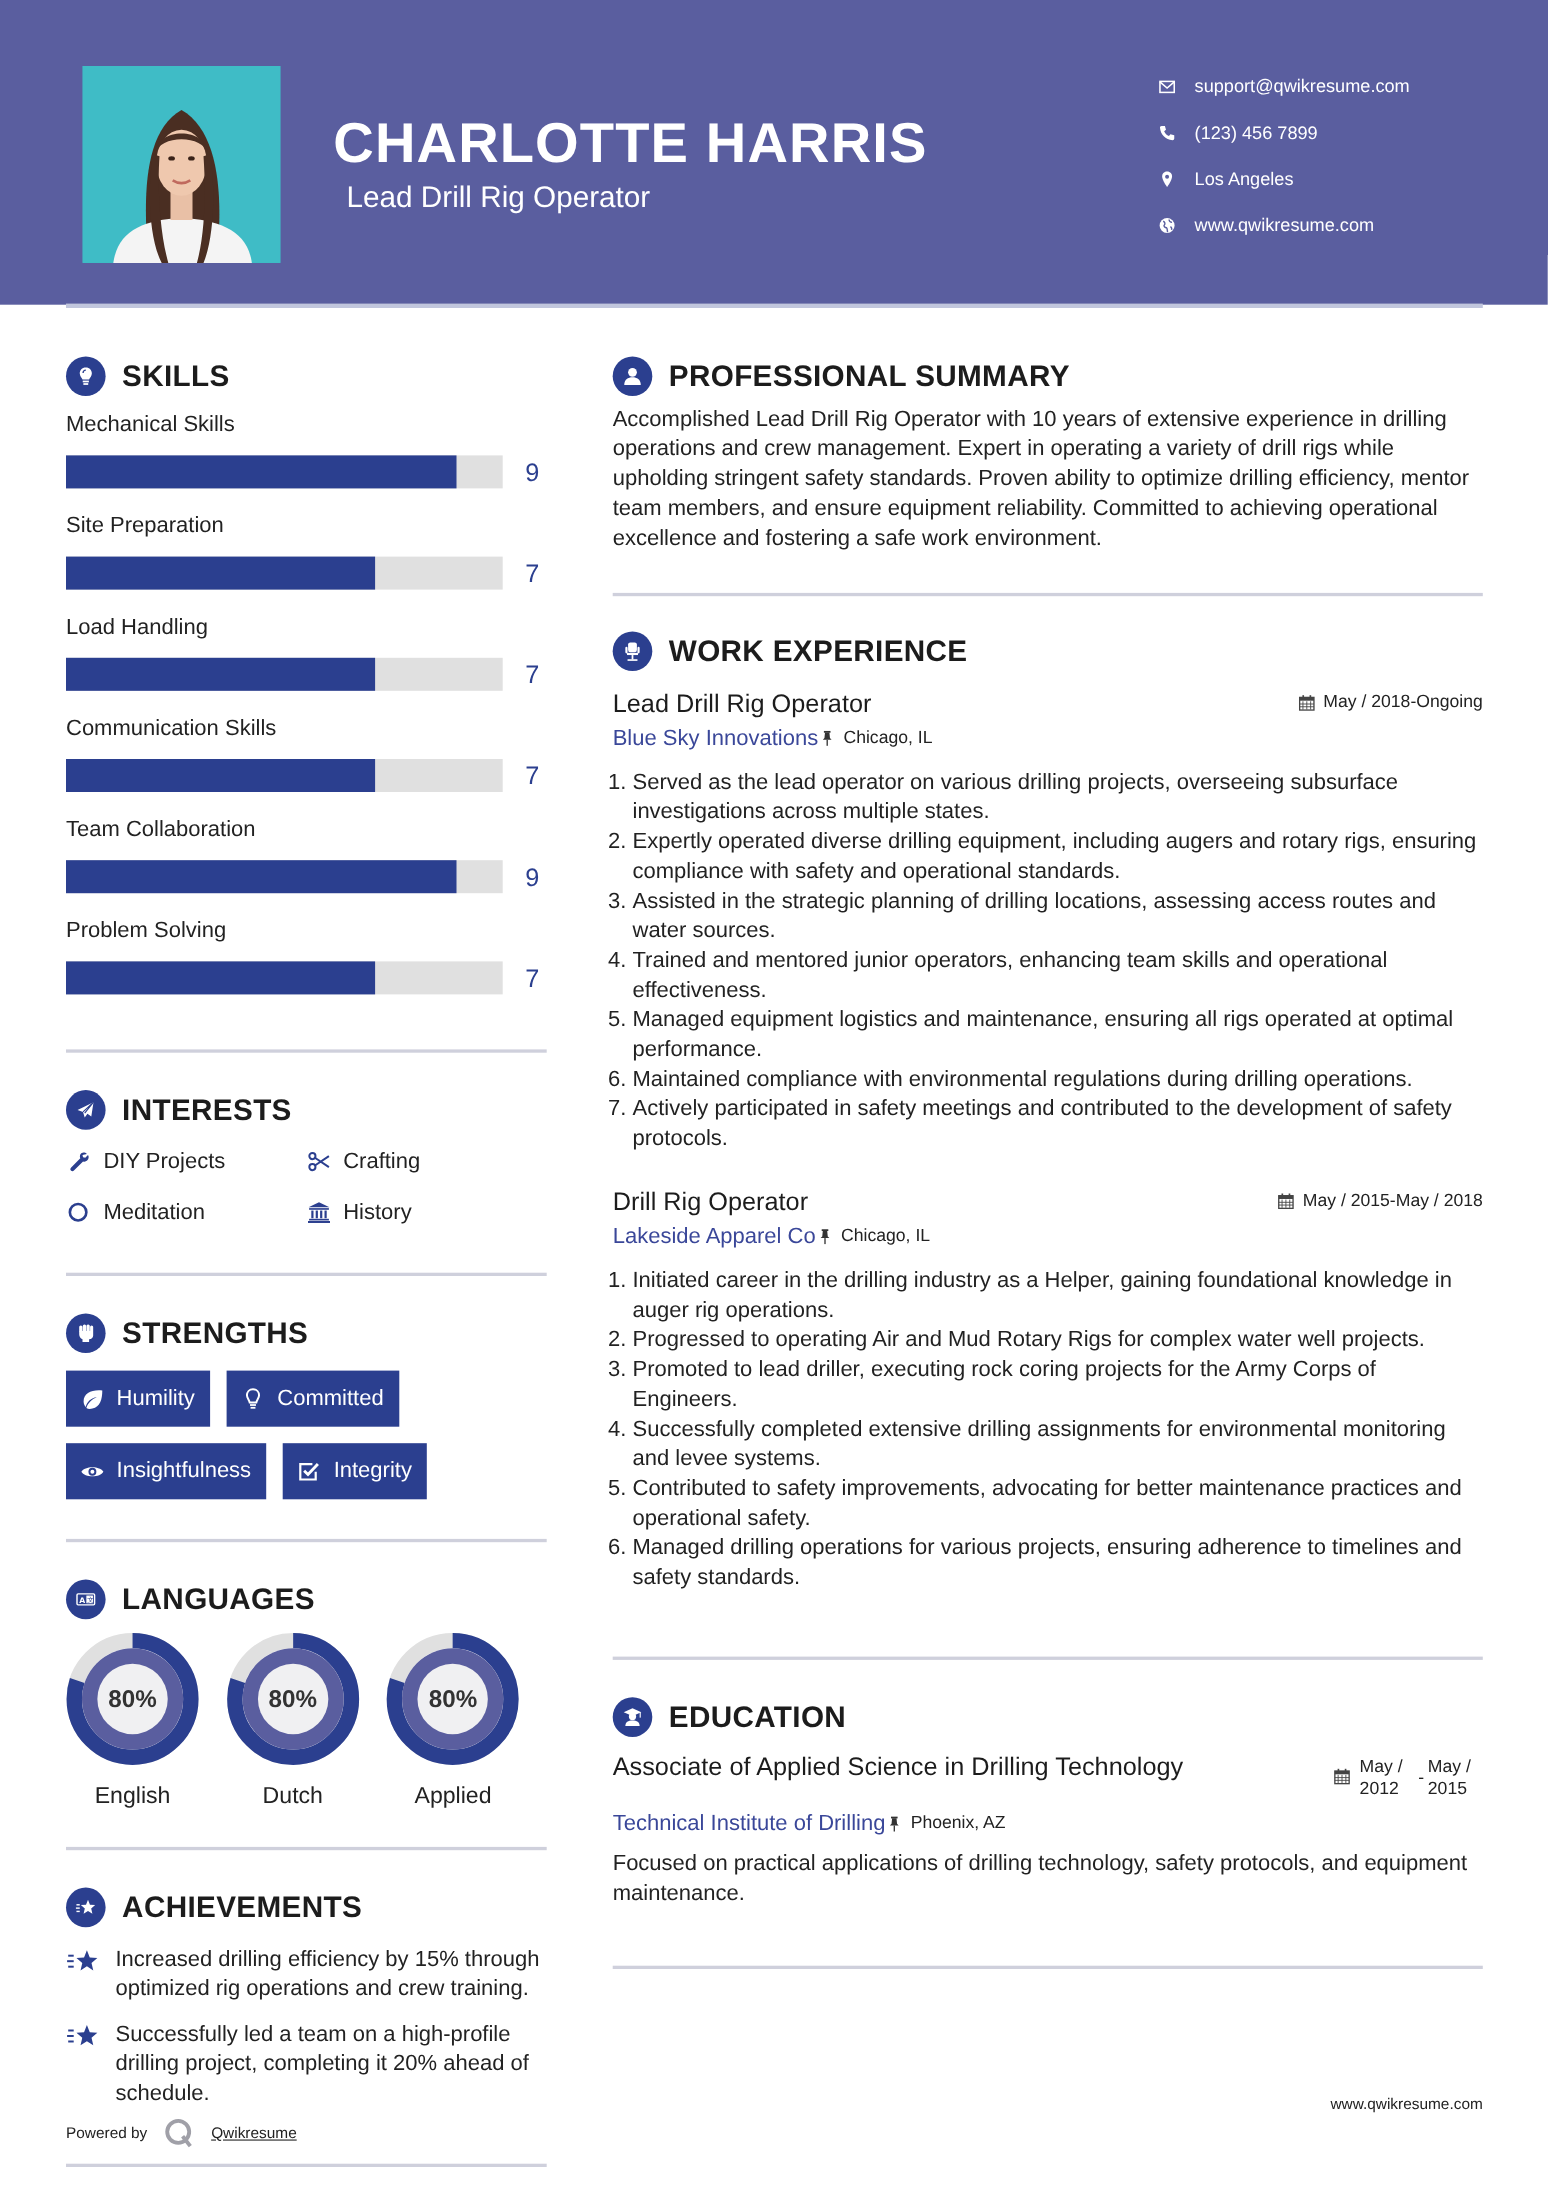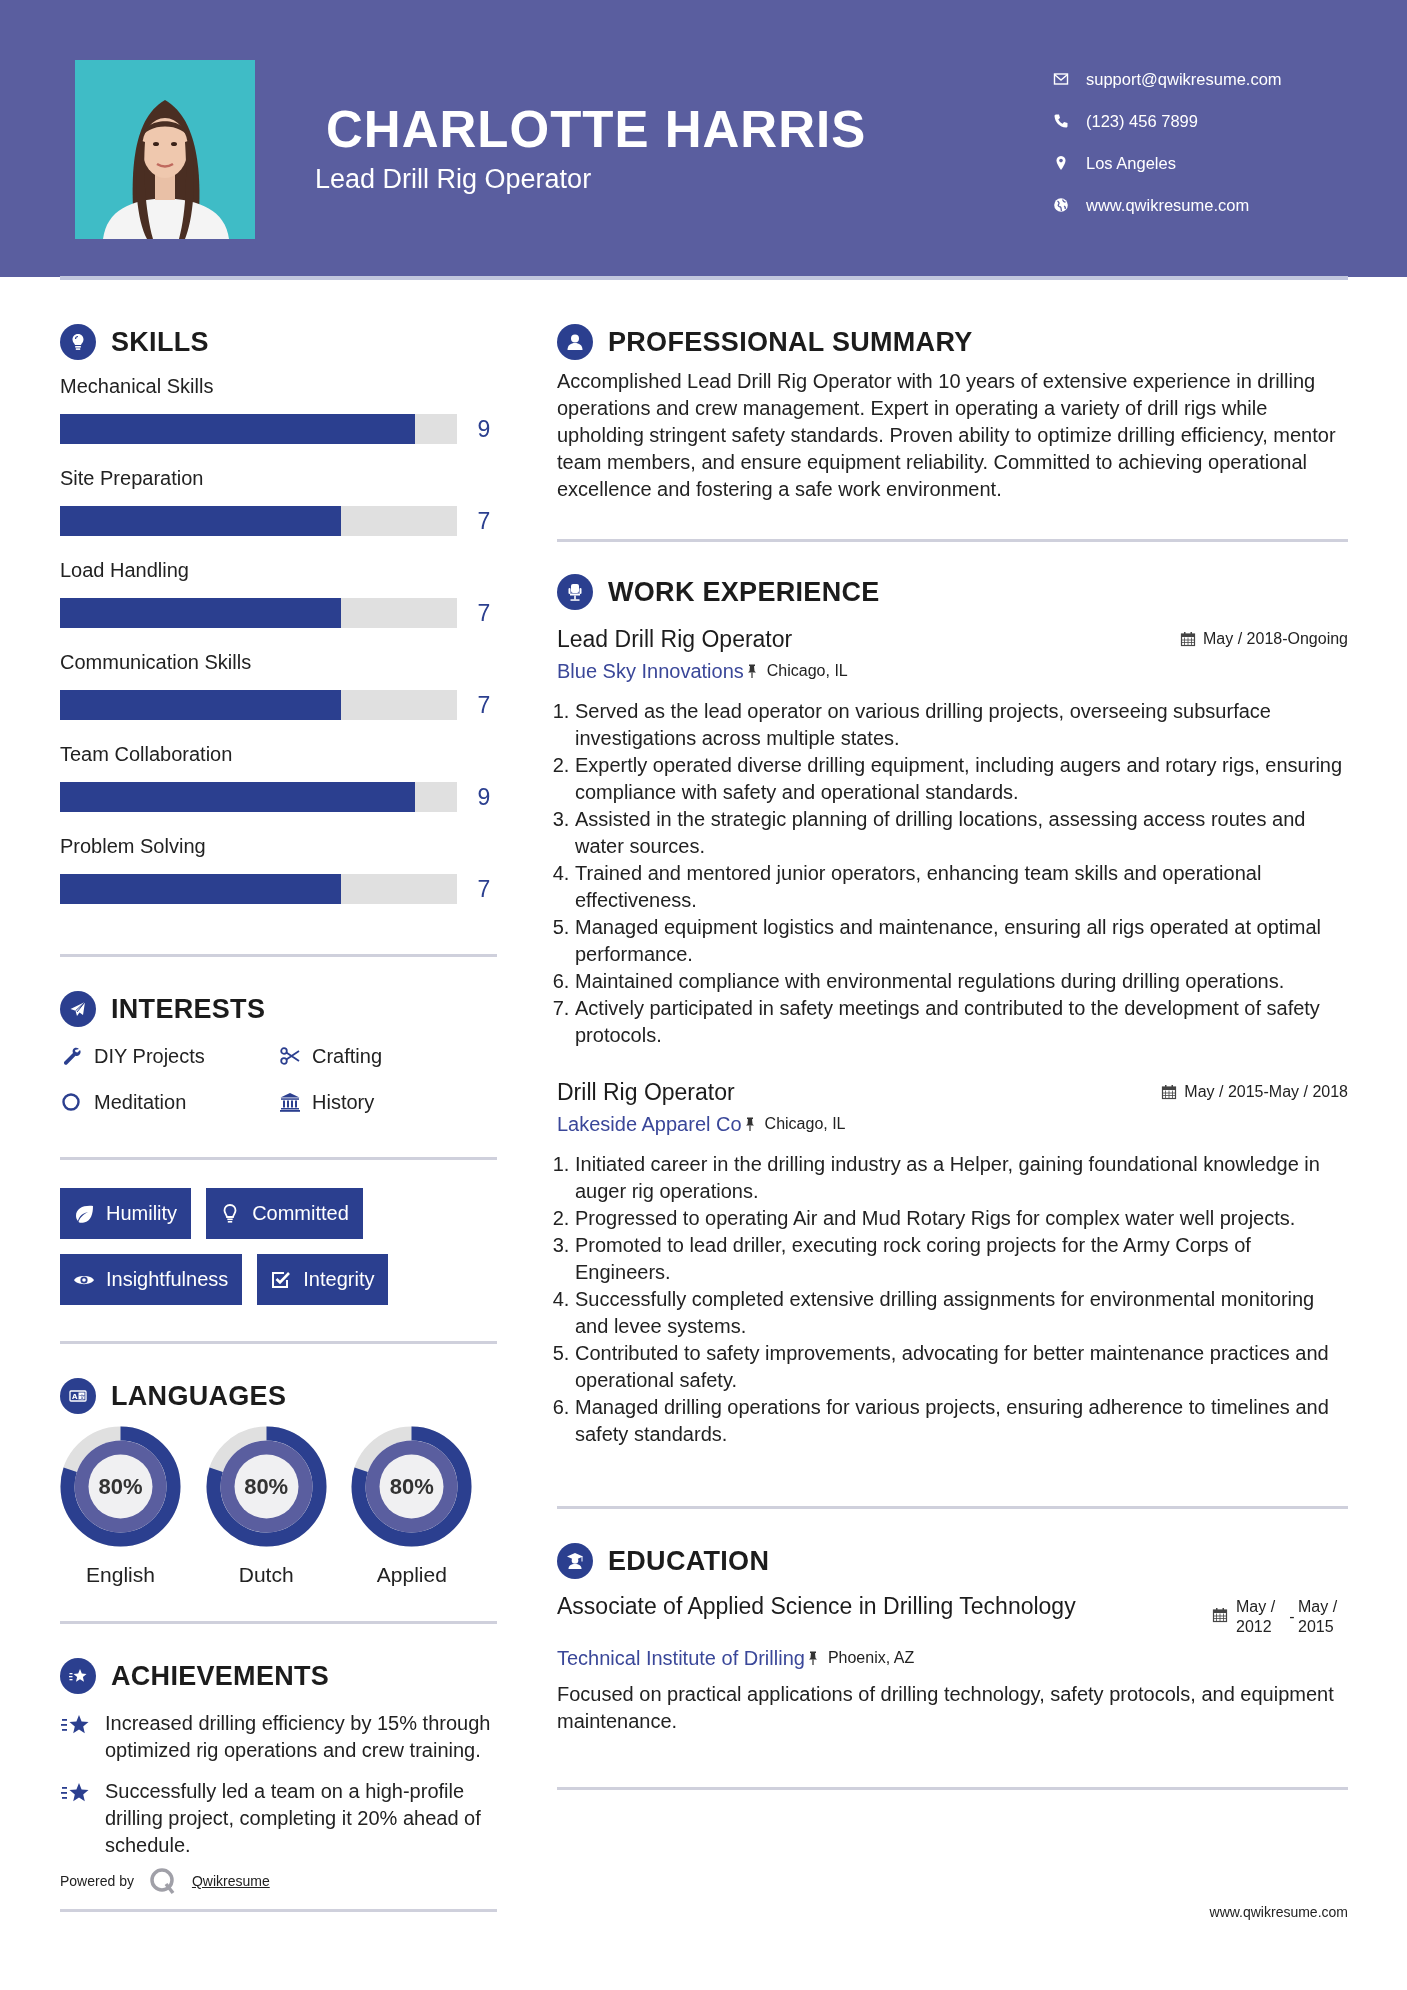--- a/index.html
+++ b/index.html
@@ -4,21 +4,21 @@
 <style>
   * { box-sizing: border-box; margin: 0; padding: 0; }
   html, body { width: 1407px; height: 1990px; background: #ffffff; }
   body { font-family: "Liberation Sans", "DejaVu Sans", sans-serif; color: #222; position: relative; overflow: hidden; }
 
   
   .header { position: absolute; left: 0; top: 0; width: 1407px; height: 277px; background: #5a5e9f; }
   .header-rule { position: absolute; left: 60px; top: 276px; width: 1288px; height: 4px; background: #c1c6dd; }
   .photo { position: absolute; left: 75px; top: 60px; width: 180px; height: 179px; background: #3fbcc6; overflow: hidden; }
   .photo svg { width: 100%; height: 100%; display: block; }
-  .name { position: absolute; left: 326px; top: 100px; font-size: 51px; font-weight: bold; color: #fff; letter-spacing: 1px; }
+  .name { position: absolute; left: 303px; top: 100px; font-size: 51px; font-weight: bold; color: #fff; letter-spacing: 1px; }
   .title { position: absolute; left: 315px; top: 164px; font-size: 27px; color: #fff; }
   .contacts { position: absolute; left: 1050px; top: 58px; }
   .contact { display: flex; align-items: center; height: 42px; color: #fff; font-size: 16.5px; }
   .contact .ci { width: 22px; height: 22px; display: flex; align-items: center; justify-content: center; margin-right: 14px; }
   .contact .ci svg { width: 16px; height: 16px; }
 
   
   .left { position: absolute; left: 60px; top: 318px; width: 437px; }
   .right { position: absolute; left: 557px; top: 318px; width: 791px; }
   .sec-head { display: flex; align-items: center; height: 48px; }
@@ -267,20 +267,32 @@
             </svg>
         </span>
         <span>History</span>
       </div>
     </div>
   </div>
 
   <div class="divider" style="margin-top:36px;"></div>
 
   <div style="margin-top:28px;">
+    <div class="sec-head">
+      <span class="sec-icon">
+        <svg viewBox="0 0 22 22">
+            <rect x="5" y="4" width="3" height="6" rx="1.4" fill="#fff"></rect>
+            <rect x="8.3" y="3" width="3" height="7" rx="1.4" fill="#fff"></rect>
+            <rect x="11.6" y="3" width="3" height="7" rx="1.4" fill="#fff"></rect>
+            <rect x="14.9" y="4" width="2.8" height="6" rx="1.4" fill="#fff"></rect>
+            <path d="M5 9 L17.7 9 L17.7 13 C17.7 15 16 16.5 14 16.5 L14 19 L8 19 L8 16.5 C6 16 5 14 5 12 Z" fill="#fff"></path>
+          </svg>
+      </span>
+      <span class="sec-title">STRENGTHS</span>
+    </div>
     <div class="strengths">
       <div class="badge">
         <svg viewBox="0 0 24 24">
             <path d="M21 4 C12 3 4 6 4 14 C4 16 5 18 6 19 C7 14 11 11 16 10 C12 12 8 15 6.5 20 C8 21 10 21 12 20.5 C19 19 21 12 21 4 Z" fill="#fff"></path>
           </svg>
         <span>Humility</span>
       </div>
       <div class="badge">
         <svg viewBox="0 0 24 24">
             <path d="M12 3 C8.5 3 6.5 5.5 6.5 8.5 C6.5 11 8.5 12.5 9 15 L15 15 C15.5 12.5 17.5 11 17.5 8.5 C17.5 5.5 15.5 3 12 3 Z" fill="none" stroke="#fff" stroke-width="1.8"></path>

